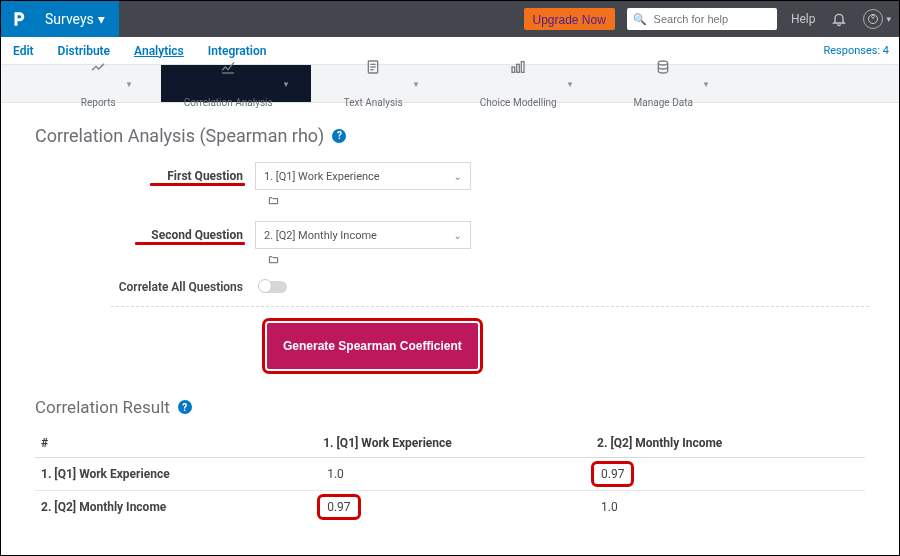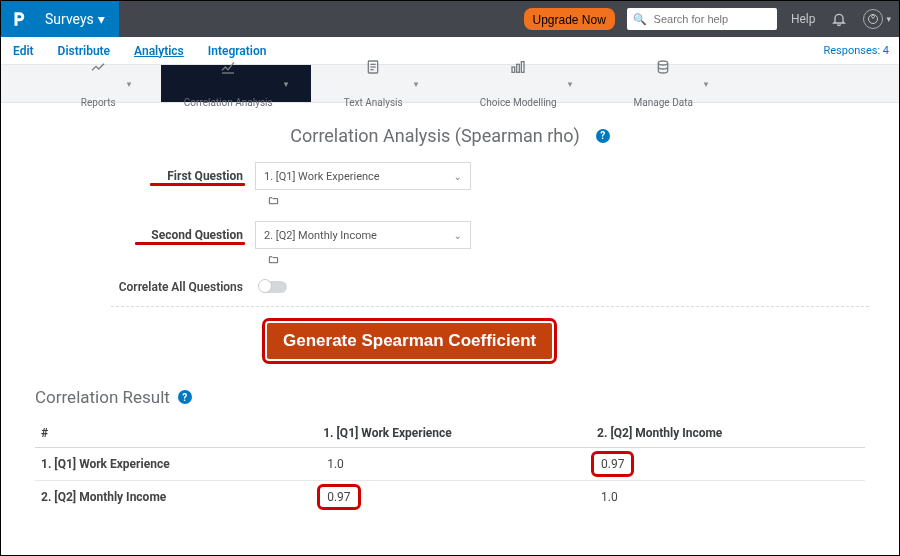--- a/index.html
+++ b/index.html
@@ -9,21 +9,21 @@
   
   .topbar { height: 36px; background: #43474d; display: flex; align-items: stretch; color: #e6e8ea; }
   .brand { width: 36px; background: #0079c1; display: flex; align-items: center; justify-content: center; }
   .brand svg { width: 18px; height: 18px; fill: #fff; }
   .surveys-dd { background: #0079c1; color: #fff; padding: 0 14px 0 8px; display: flex; align-items: center; font-size: 14px; gap: 4px; cursor: pointer; }
   .bc { display: flex; align-items: center; padding: 0 14px; color: #b2b6ba; font-size: 16px; }
   .bc .my { color: #9aa1a7; cursor: pointer; }
   .bc .sep { margin: 0 10px; color: #888; }
   .bc .title { color: #d9dde0; font-weight: 400; }
   .topbar .spacer { flex: 1; }
-  .upgrade { background: #f2711c; color: #000000; border: none; border-radius: 8px; font-size: 12px; padding: 5px 9px; margin: 7px 6px; cursor: pointer; }
+  .upgrade { background: #f2711c; color: #4c1d95; border: none; border-radius: 2px; font-size: 12px; padding: 5px 9px; margin: 7px 6px; cursor: pointer; }
   .search-help { background: #fff; border-radius: 2px; height: 22px; margin: 7px 6px; width: 150px; display: flex; align-items: center; padding: 0 6px; color: #888; gap: 5px; }
   .search-help input { border: none; outline: none; width: 100%; font-size: 11px; }
   .help-lnk { display: flex; align-items: center; padding: 4px 8px; font-size: 12px; color: #c4c8cb; cursor: pointer; }
   .bell, .avatar { display: flex; align-items: center; padding: 0 8px; cursor: pointer; color: #c4c8cb; }
   .avatar .circle { width: 20px; height: 20px; border: 1px solid #aaa; border-radius: 50%; display: flex; align-items: center; justify-content: center; }
 
   
   .navtabs { height: 28px; background: #fff; border-bottom: 1px solid #e4e6e8; display: flex; align-items: center; padding: 0 12px; gap: 24px; position: relative; }
   .navtabs a { color: #0079c1; font-size: 12px; font-weight: 600; text-decoration: none; cursor: pointer; }
   .navtabs a.active { text-decoration: underline; }
@@ -32,40 +32,40 @@
   
   .toolbar { height: 38px; background: #f3f4f5; border-bottom: 1px solid #e2e4e6; display: flex; align-items: stretch; padding-left: 50px; }
   .tool-item { display: flex; align-items: center; justify-content: center; gap: 5px; color: #6a6f75; padding: 0 14px; border-right: none; position: relative; cursor: pointer; }
   .tool-item.sel { background: #0f172a; }
   .tool-item .ticon { width: 16px; height: 16px; margin-bottom: 0; }
   .tool-item .tstack { display: flex; flex-direction: column; align-items: center; line-height: 1.1; font-size: 10px; gap: 22px; }
   .tool-item .caret { margin-left: 6px; font-size: 9px; color: #8a8f94; }
 
   
   .page { flex: 1; overflow: auto; padding: 22px 34px; }
-  .panel-title { font-size: 18px; font-weight: 400; color: #6b6f73; margin-bottom: 16px; display: flex; align-items: center; gap: 16px; justify-content: center;}
+  .panel-title { font-size: 18px; font-weight: 400; color: #6b6f73; margin-bottom: 16px; display: flex; align-items: center; gap: 8px;}
   .help-icon { width: 14px; height: 14px; border-radius: 50%; background: #0079c1; color: #fff; font-size: 10px; display: inline-flex; align-items: center; justify-content: center; font-weight: 700; cursor: pointer; }
 
   .form { margin-left: 80px; }
   .frow { display: flex; align-items: center; margin-bottom: 4px; }
   .flabel { width: 140px; text-align: right; padding-right: 12px; font-size: 12px; font-weight: 700; color: #444; position: relative; }
   .under-red { position: absolute; bottom: -3px; right: 10px; height: 3px; background: #c00; width: 95px; border-radius: 1px; }
   .select { width: 216px; height: 28px; border: 1px solid #d6d8da; background: #fff; font-size: 11px; color: #555; display: flex; align-items: center; justify-content: space-between; padding: 0 8px; cursor: pointer; }
   .select .chev { font-size: 10px; color: #888; }
   .folder-row { margin-left: 152px; margin-bottom: 12px; }
   .folder-icon { width: 13px; height: 11px; display: inline-block; }
 
   .toggle-row { display: flex; align-items: center; margin-top: 6px; margin-bottom: 12px; }
   .switch { width: 28px; height: 12px; border-radius: 7px; background: #d5d7d9; position: relative; cursor: pointer; margin-left: 4px; }
   .switch .knob { width: 14px; height: 14px; background: #fff; border: 1px solid #c8cbcd; border-radius: 50%; position: absolute; top: -2px; left: -1px; }
 
   .dotted-sep { border-top: 1px dashed #d9dbdd; margin: 4px -4px 16px -4px; }
 
   .gen-wrap { margin-left: 152px; position: relative; display: inline-block; }
-  .gen-btn { background: #c2410c; color: #fff; border: none; font-size: 17px; font-weight: 600; border-radius: 2px; padding: 8px 16px; cursor: pointer; }
+  .gen-btn { background: #be185d; color: #fff; border: none; font-size: 12px; font-weight: 600; border-radius: 2px; padding: 16px 16px; cursor: pointer; }
   .ring { position: absolute; inset: -5px; border: 3px solid #d00000; border-radius: 7px; pointer-events: none; }
   .ring-sm { position: absolute; border: 3px solid #d00000; border-radius: 6px; pointer-events: none; }
 
   .result-title { font-size: 17px; font-weight: 400; color: #6b6f73; margin: 28px 0 12px 0; display: flex; align-items: center; gap: 8px; text-align: center; }
 
   table.corr { width: 100%; border-collapse: collapse; font-size: 12px; }
   table.corr th, table.corr td { text-align: left; padding: 7px 6px; }
   table.corr thead th { font-weight: 700; border-bottom: 1px solid #d5d7d9; color: #3b3e41; }
   table.corr tbody tr:first-child td { border-bottom: 1px solid #e6e8ea; }
   table.corr tbody td { color: #444; }

